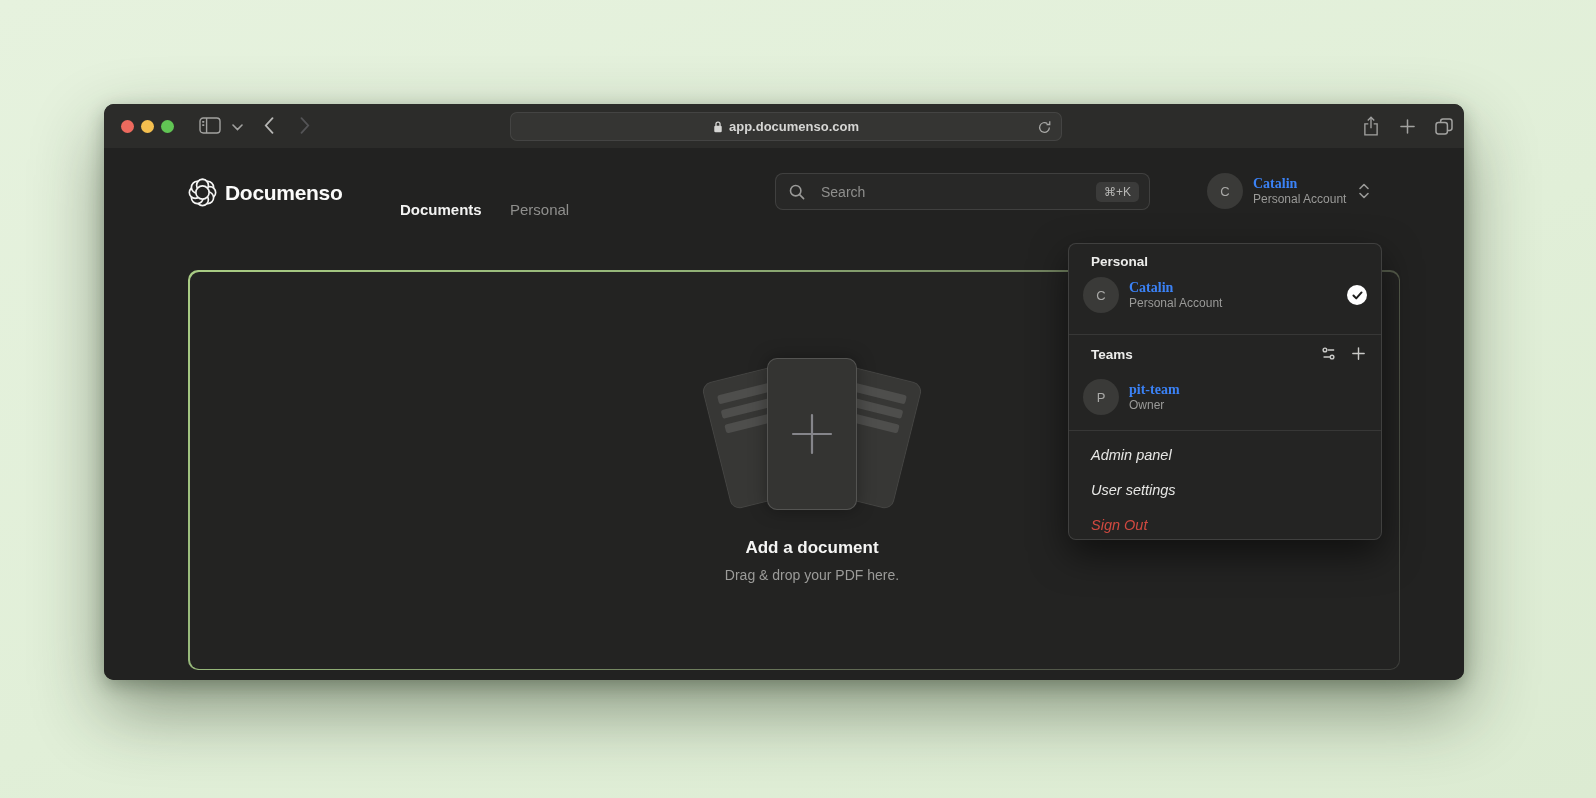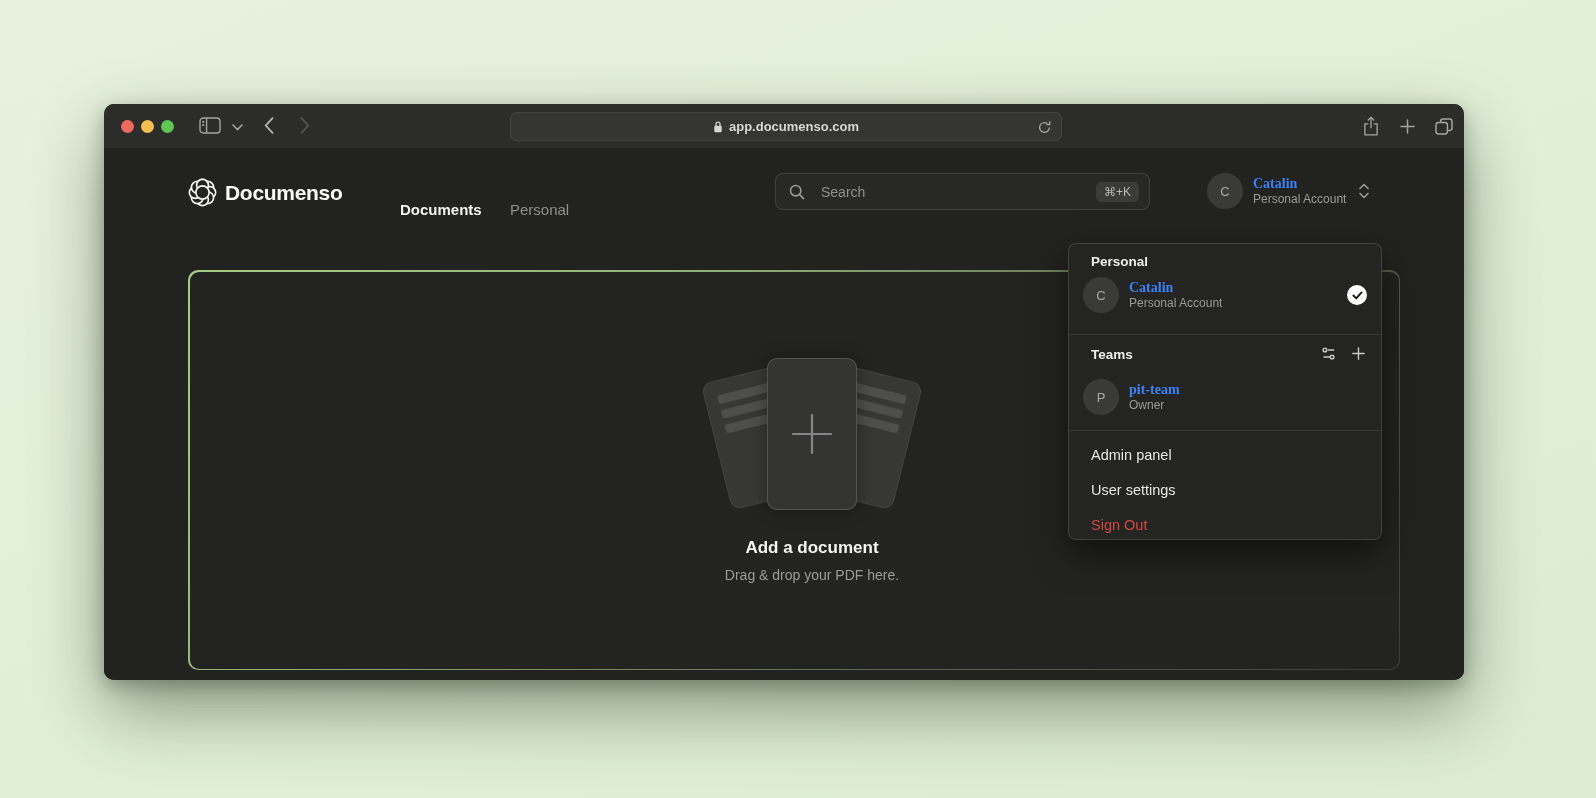--- a/index.html
+++ b/index.html
@@ -90,21 +90,21 @@
   .m-row { position:absolute; left:14px; right:14px; height:38px; display:flex; align-items:center; cursor:pointer; }
   .m-row .acct-text { width:auto; }
   .m-div { position:absolute; left:0; right:0; height:1px; background:rgba(255,255,255,.09); }
   .m-check {
     margin-left:auto; width:20px; height:20px; border-radius:50%; background:#ffffff;
     display:flex; align-items:center; justify-content:center;
   }
   .m-icons { position:absolute; right:14px; top:101px; display:flex; gap:13px; color:#c9c9c7; }
   .m-item {
     position:absolute; left:0; right:0; height:30px; padding-left:22px;
-    display:flex; align-items:center; color:#e7e7e5; font-size:14.5px; cursor:pointer;
+    display:flex; align-items:center; color:#e7e7e5; font-size:14.5px; cursor:pointer;font-style:italic;
   }
   .m-item.danger { color:#d14940; }
   svg { display:block; }
 </style>
 </head>
 <body>
 
 <div class="window">
 
   <div class="titlebar">

